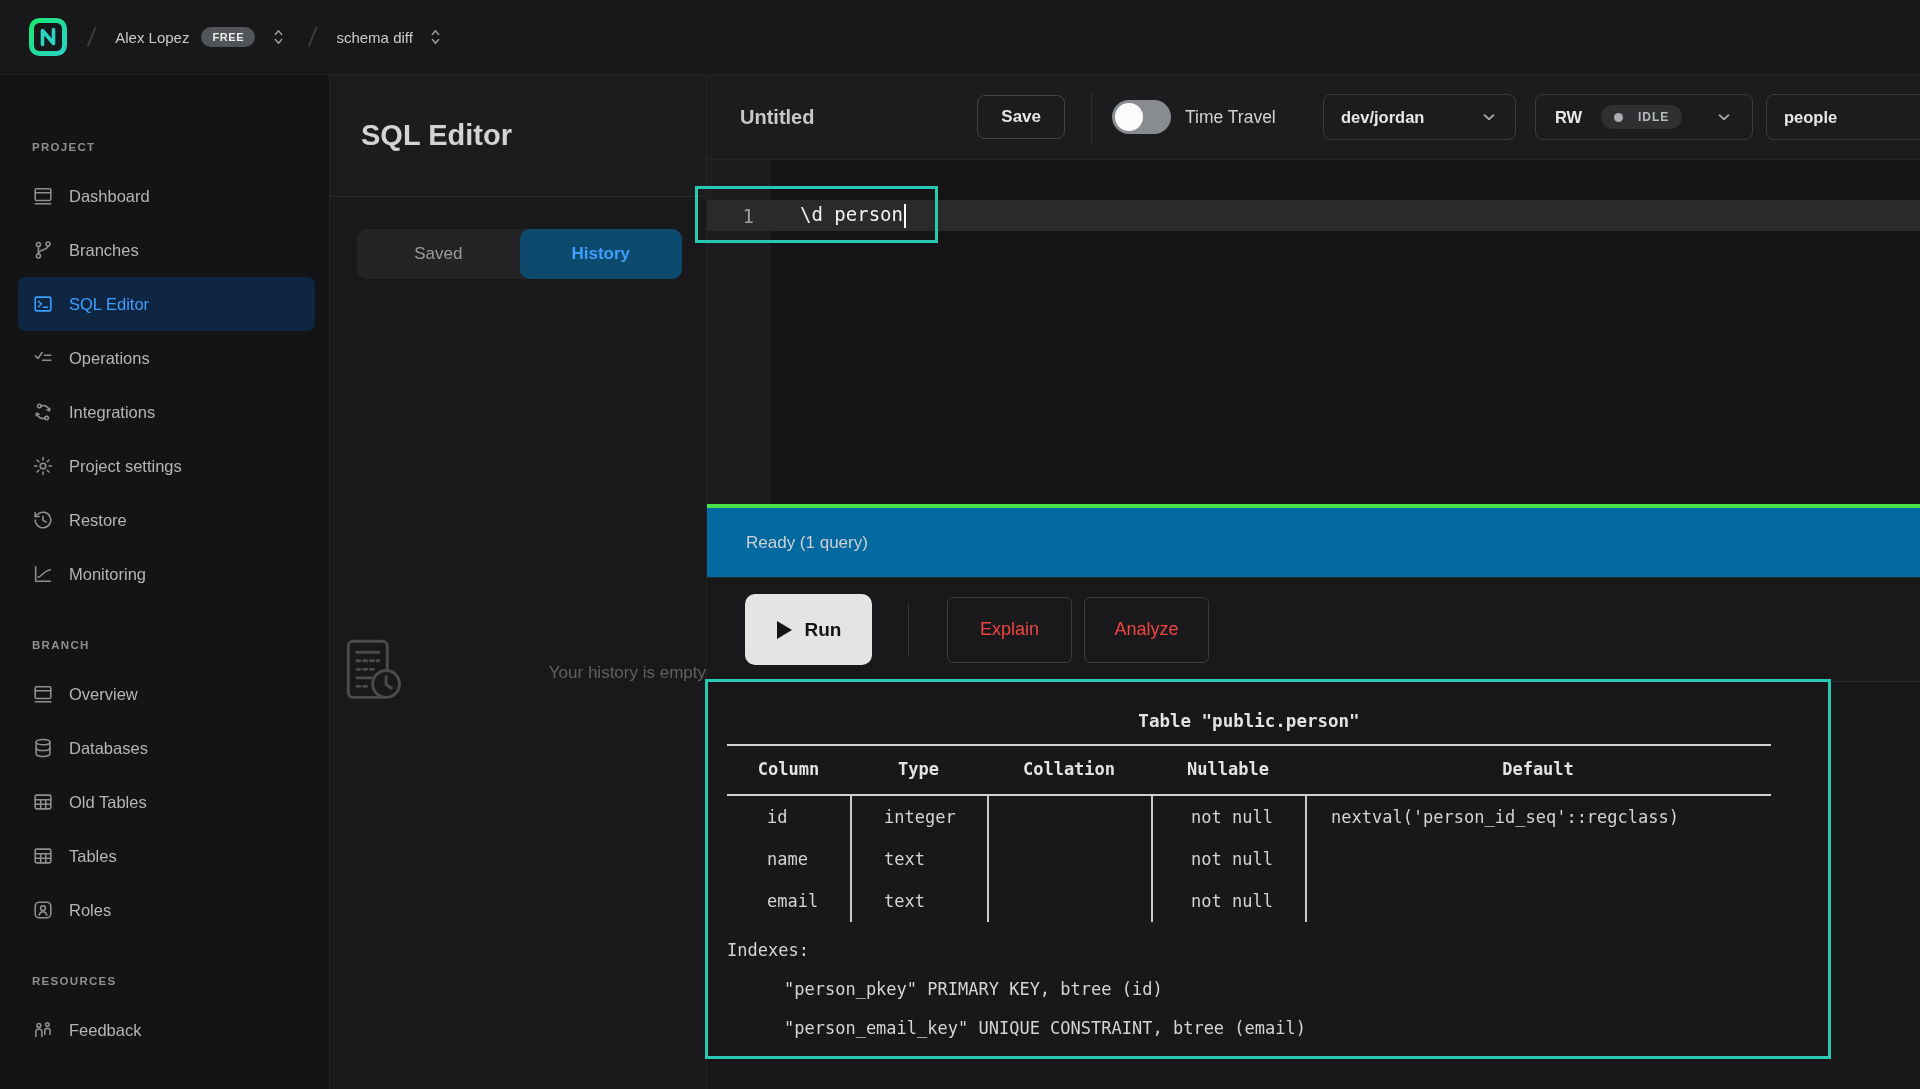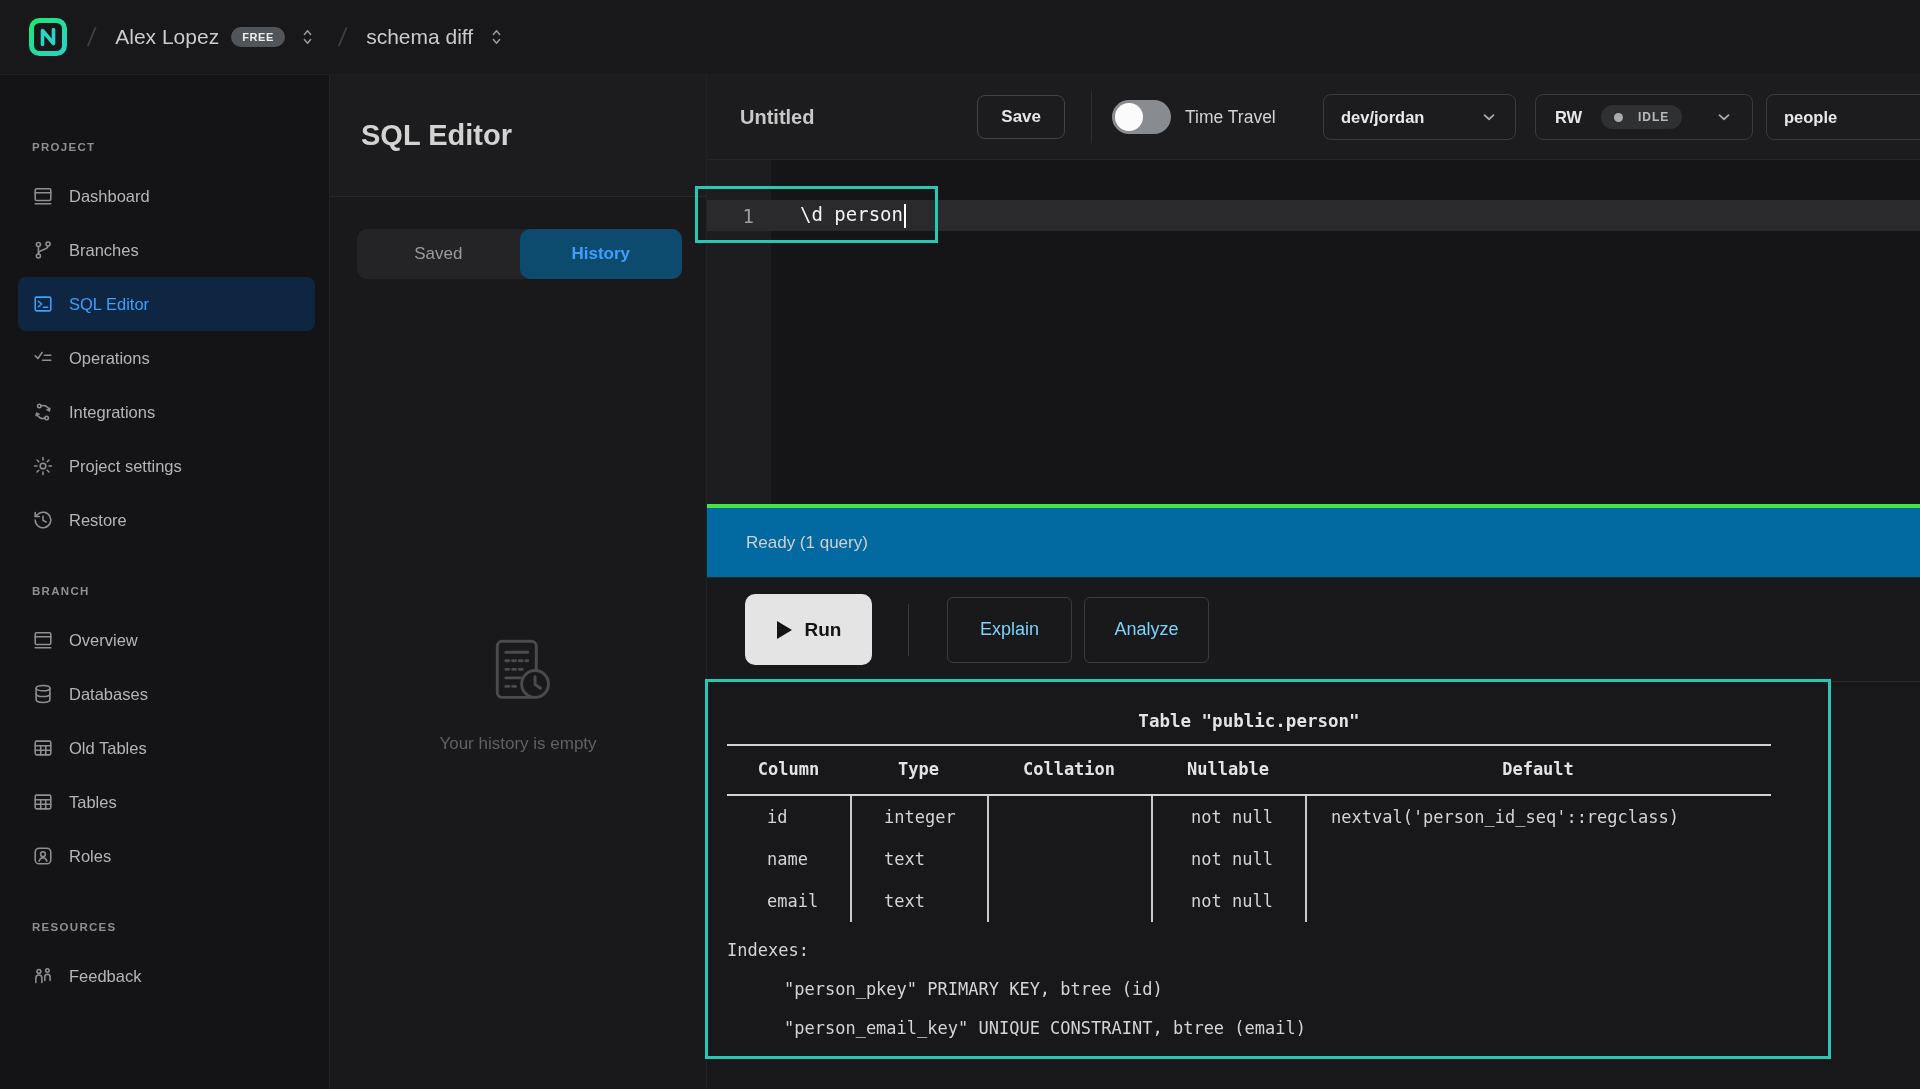--- a/index.html
+++ b/index.html
@@ -5,21 +5,21 @@
   * { margin:0; padding:0; box-sizing:border-box; }
   html,body { background:#0f0f10; }
   body { font-family:"Liberation Sans", sans-serif; }
   #app { position:relative; width:1920px; height:1089px; background:#141416; overflow:hidden; color:#c9c9c9; }
 
   
   .topbar { height:75px; display:flex; align-items:center; padding-left:28px; background:#18181a; border-bottom:1px solid #202022; }
   .logo { width:40px; height:40px; display:block; }
   .crumb-slash { color:#3e3e40; font-size:26px; font-weight:300; margin:0 20px; transform:skewX(-8deg); }
   .crumb { display:flex; align-items:center; gap:12px; }
-  .crumb-name { font-size:21px; font-weight:500; color:#cbcbcb; }
+  .crumb-name { font-size:15px; font-weight:500; color:#cbcbcb; }
   .badge-free { background:#51555a; color:#ececec; font-size:11px; font-weight:700; letter-spacing:.6px; padding:4px 11px; border-radius:999px; }
   .selector-btn { width:22px; height:30px; display:flex; align-items:center; justify-content:center; color:#9a9a9a; cursor:pointer; }
   .selector-btn svg { width:15px; height:22px; }
 
   
   .main { display:flex; height:1014px; }
 
   
   .sidebar { width:330px; background:#141416; border-right:1px solid #232326; padding-top:66px; flex:none; }
   .side-section-label { margin:0 0 16px 32px; font-size:11.5px; font-weight:700; letter-spacing:1.3px; color:#8f8f91; }
@@ -30,21 +30,21 @@
   .nav-item.active { background:#0e2642; color:#3d9fff; }
   .nav-item.active .nav-icon { color:#3d9fff; }
 
   
   .mid-panel { width:377px; flex:none; background:#19191b; border-right:1px solid #232326; display:flex; flex-direction:column; }
   .mid-header { height:122px; background:#1c1c1e; border-bottom:1px solid #2a2a2c; display:flex; align-items:center; padding-left:31px; }
   .mid-title { font-size:29px; font-weight:700; color:#d3d3d3; }
   .tabs { margin:32px 24px 0 27px; height:50px; background:#242426; border-radius:10px; display:flex; padding:0; }
   .tab { flex:1; display:flex; align-items:center; justify-content:center; font-size:17px; font-weight:500; color:#9b9b9d; border-radius:10px; cursor:pointer; }
   .tab.active { background:#0c4a6e; color:#3f9fff; font-weight:600; }
-  .empty-state { margin-top:355px; display:flex; flex-direction:column; align-items:center; gap:22px; }
+  .empty-state { margin-top:355px; display:flex; flex-direction:row; align-items:center; gap:22px;justify-content:space-between; }
   .empty-state svg { width:78px; height:78px; color:#4b4b4d; }
   .empty-text { font-size:17px; color:#606062; }
 
   
   .editor-col { flex:1; display:flex; flex-direction:column; min-width:0; }
   .editor-header { height:85px; background:#1c1c1e; border-bottom:1px solid #262628; display:flex; align-items:center; }
   .eh-left { width:385px; flex:none; display:flex; align-items:center; padding:0 26px 0 33px; border-right:1px solid #2e2e30; height:52px; }
   .eh-title { font-size:20px; font-weight:700; color:#c8c8c8; }
   .btn-save { margin-left:auto; height:44px; padding:0 23px; border:1px solid #434345; border-radius:8px; background:transparent; color:#e6e6e6; font-size:17px; font-weight:600; font-family:inherit; cursor:pointer; }
   .eh-right { display:flex; align-items:center; padding-left:20px; }
@@ -69,21 +69,21 @@
   .annotation-box { position:absolute; border:3px solid #28c8b2; pointer-events:none; }
   .anno-editor { left:-12px; top:26px; width:243px; height:57px; }
 
   .progress-line { height:4px; background:#4ae04a; flex:none; }
   .status-row { height:70px; background:#0369a1; border-bottom:1px solid #2a2a2c; display:flex; align-items:center; padding-left:39px; }
   .status-text { font-size:17px; color:#d0d0d0; }
   .actions-row { height:104px; background:#19191b; border-bottom:1px solid #2a2a2c; display:flex; align-items:center; padding-left:38px; }
   .btn-run { width:127px; height:71px; background:#e4e4e4; border:none; border-radius:10px; display:flex; align-items:center; justify-content:center; gap:12px; font-family:inherit; font-size:19px; font-weight:700; color:#141414; cursor:pointer; }
   .btn-run svg { width:17px; height:20px; }
   .v-sep { width:1px; height:52px; background:#39393b; margin:0 38px 0 36px; }
-  .btn-ghost { width:125px; height:66px; background:transparent; border:1px solid #3c3c3e; border-radius:6px; font-family:inherit; font-size:18px; font-weight:500; color:#7dd3fc; cursor:pointer; }
+  .btn-ghost { width:125px; height:66px; background:transparent; border:1px solid #3c3c3e; border-radius:6px; font-family:inherit; font-size:18px; font-weight:500; color:#ef4444; cursor:pointer; }
   .btn-ghost + .btn-ghost { margin-left:12px; }
 
   
   .results { flex:1; background:#18181a; position:relative; font-family:"DejaVu Sans Mono", monospace; }
   .anno-results { left:-2px; top:-3px; width:1126px; height:380px; pointer-events:none; }
   .rt { position:absolute; left:20px; top:-3px; width:1044px; color:#d9d9d9; }
   .rt-title { margin-top:22px; height:40px; line-height:40px; text-align:center; font-size:17.5px; font-weight:700; color:#e3e3e3; }
   .rt-rule { height:0; border-top:2px solid #d2d2d2; margin-top:3px; }
   .rt-header { display:flex; height:45px; align-items:center; }
   .rt-hcell { text-align:center; font-size:17px; font-weight:700; color:#e3e3e3; }
@@ -216,20 +216,29 @@
         <span class="nav-icon">
           <svg viewBox="0 0 24 24" fill="none" stroke="currentColor" stroke-width="1.7" stroke-linecap="round" stroke-linejoin="round">
             <path d="M3.5 12 a8.5 8.5 0 1 0 2.8 -6.3 L3.5 8.2"></path>
               <path d="M3.5 3.8 v4.4 h4.4"></path>
               <path d="M12 8 v4.4 l3.4 1.8"></path>
           </svg>
           </span>
         <span>Restore</span>
       </div>
 
+      <div class="nav-item">
+        <span class="nav-icon">
+          <svg viewBox="0 0 24 24" fill="none" stroke="currentColor" stroke-width="1.7" stroke-linecap="round" stroke-linejoin="round">
+            <path d="M4 4 v16 h16"></path>
+              <path d="M6.5 15.5 c4.5 -0.6 6 -7.2 13.5 -8.2"></path>
+          </svg>
+          </span>
+        <span>Monitoring</span>
+      </div>
 
       <div class="side-section-label gap">BRANCH</div>
 
       <div class="nav-item">
         <span class="nav-icon">
           <svg viewBox="0 0 24 24" fill="none" stroke="currentColor" stroke-width="1.7" stroke-linecap="round" stroke-linejoin="round">
             <rect x="3.5" y="4" width="17" height="13" rx="1.5"></rect>
               <line x1="3.5" y1="8.5" x2="20.5" y2="8.5"></line>
               <line x1="3.5" y1="20.5" x2="20.5" y2="20.5"></line>
           </svg>

